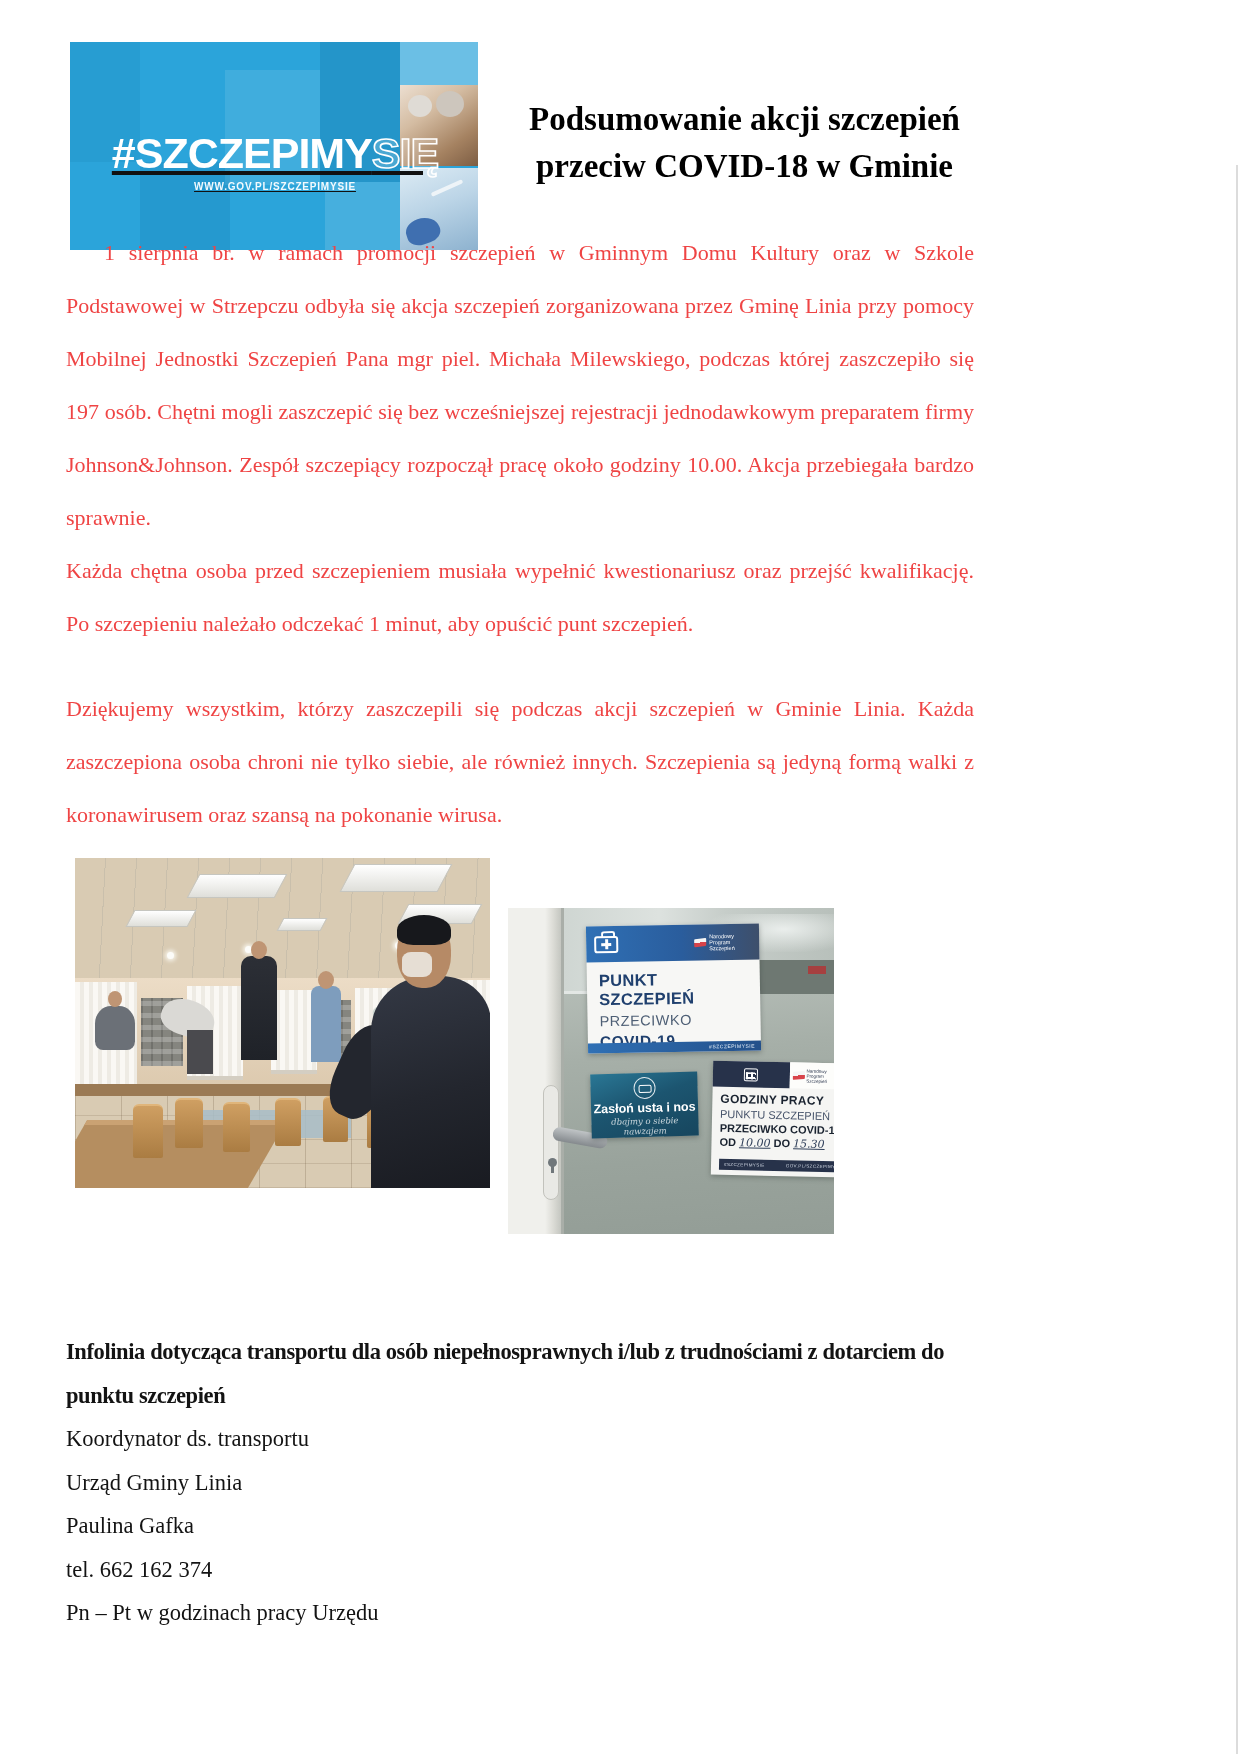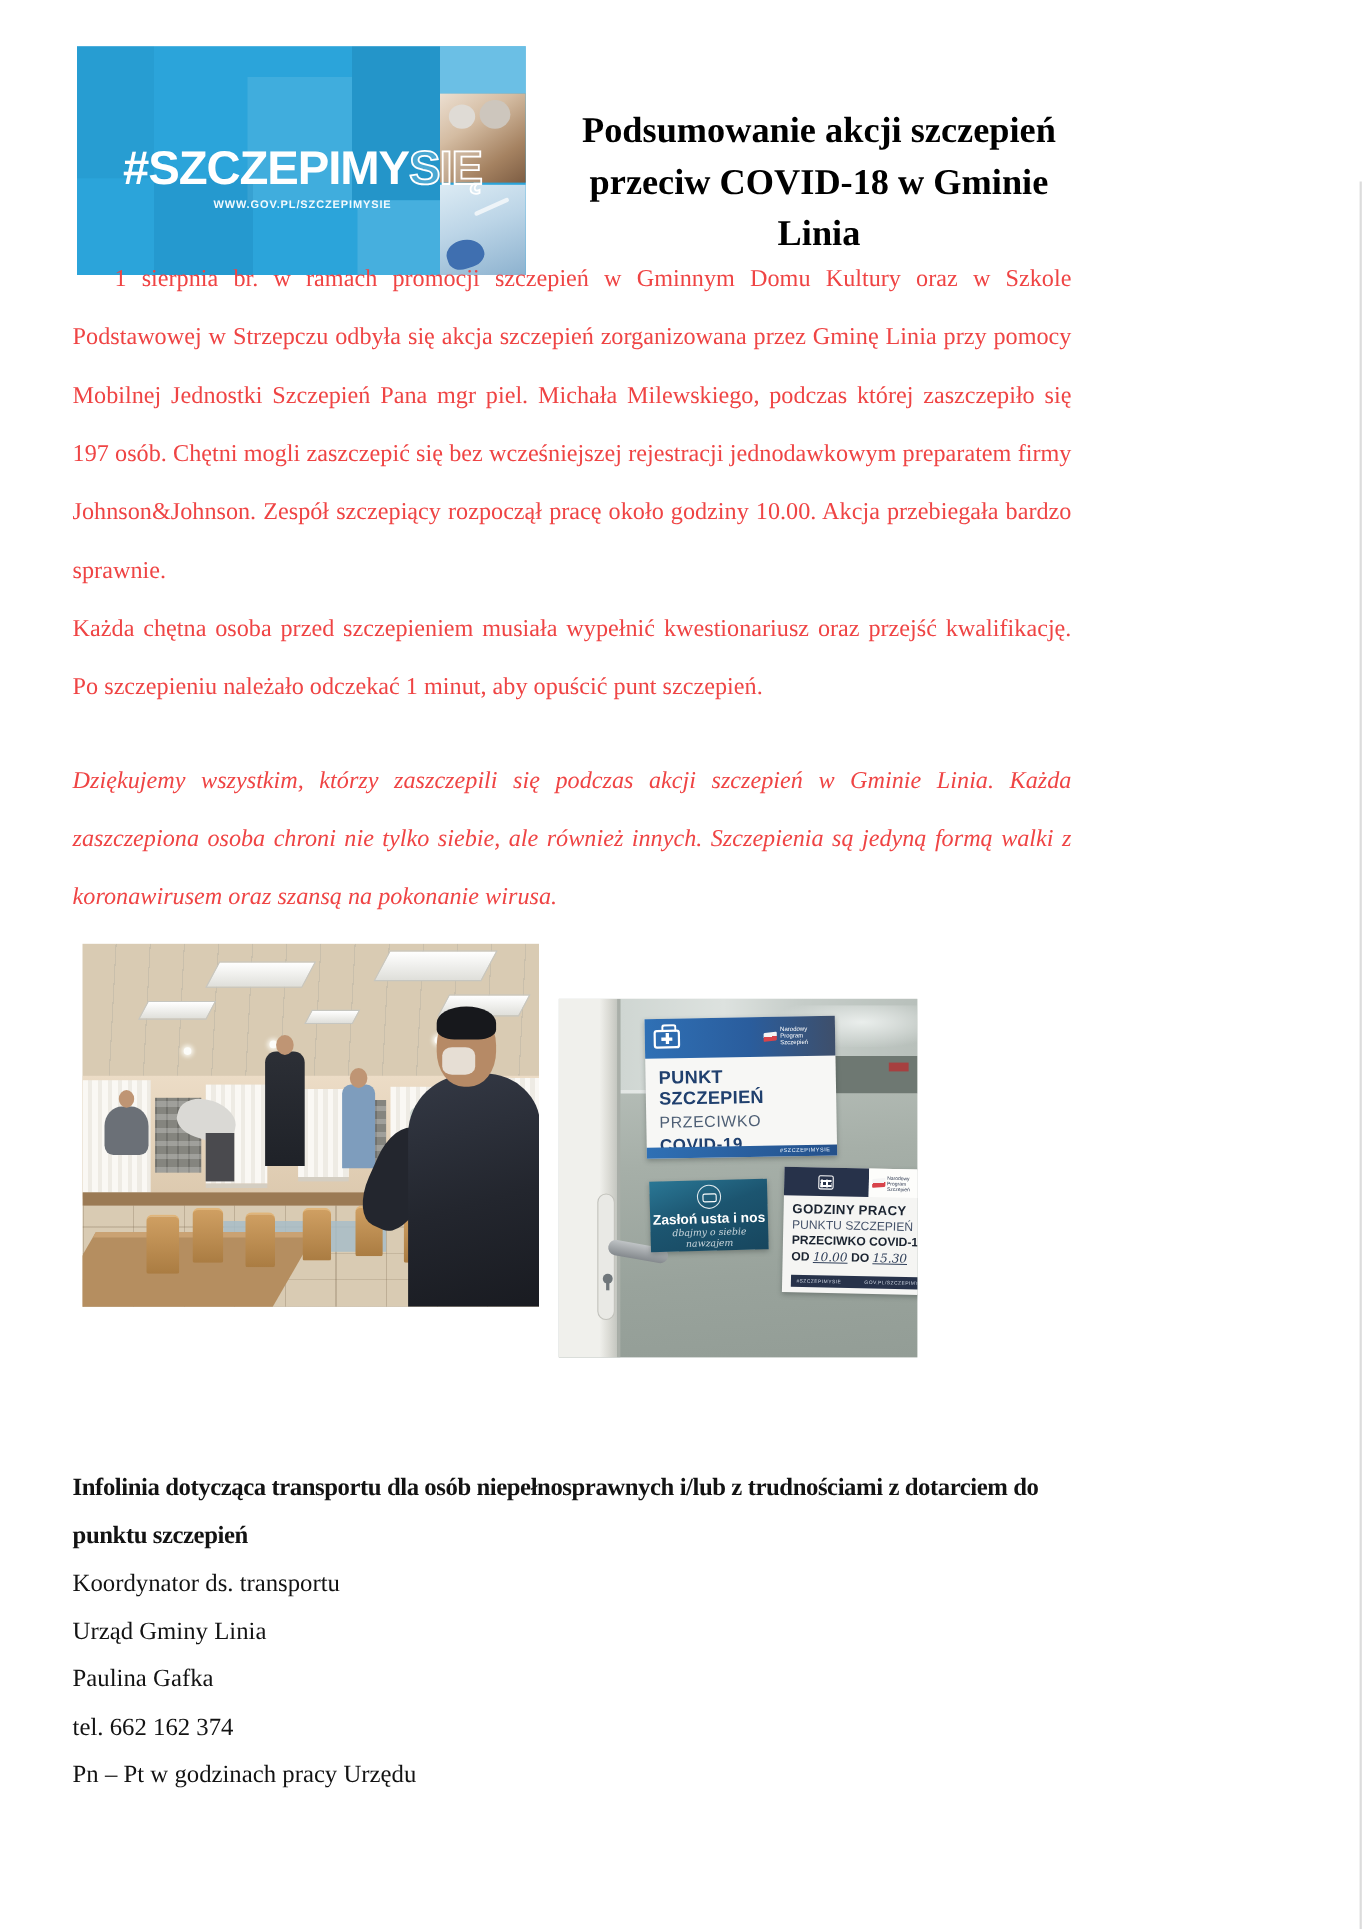--- a/index.html
+++ b/index.html
@@ -14,21 +14,21 @@
   
   .banner{ position:absolute; left:70px; top:42px; width:408px; height:208px;
     background:#2ba4da; overflow:hidden; font-family:"Liberation Sans",sans-serif; }
   .bn-tile{ position:absolute; }
   .bn-t1{ left:155px; top:28px; width:95px; height:115px; background:rgba(255,255,255,.10); }
   .bn-t2{ left:250px; top:0; width:80px; height:140px; background:rgba(8,84,130,.18); }
   .bn-t3{ left:70px; top:120px; width:90px; height:88px; background:rgba(10,95,145,.15); }
   .bn-t4{ left:255px; top:140px; width:75px; height:68px; background:rgba(255,255,255,.13); }
   .bn-t5{ left:330px; top:0; width:78px; height:43px; background:rgba(255,255,255,.30); }
   .bn-t6{ left:0; top:0; width:70px; height:120px; background:rgba(18,110,160,.12); }
-  .bn-text{ position:absolute; left:38px; top:86px; width:334px; text-align:center; z-index:5; }
+  .bn-text{ position:absolute; left:38px; top:86px; width:334px; text-align:center; z-index:5;text-decoration:underline; }
   .bn-hash{ font-weight:bold; font-size:43px; line-height:50px; color:#fff; letter-spacing:-1px; white-space:nowrap; }
   .bn-hash .outline{ color:rgba(255,255,255,.18); -webkit-text-stroke:1.6px #ffffff; }
   .bn-url{ font-size:10px; font-weight:bold; color:#f2fafe; letter-spacing:.8px; margin-top:3px; }
   .bn-strip{ position:absolute; right:0; top:43px; width:78px; height:165px; }
   .bn-ph1{ position:absolute; left:0; top:0; width:78px; height:81px;
     background:linear-gradient(145deg,#ecdfd1 0%,#d4bca2 35%,#a58261 72%,#7d5d43 100%); }
   .bn-ph1::before{ content:""; position:absolute; left:8px; top:10px; width:24px; height:22px;
     border-radius:50%; background:#dfdbd5; }
   .bn-ph1::after{ content:""; position:absolute; left:36px; top:6px; width:28px; height:26px;
     border-radius:50%; background:#cdc6bd; }
@@ -40,21 +40,21 @@
     border-radius:2px; background:#eef4f8; transform:rotate(-24deg); }
 
   
   .doc-title{ position:absolute; left:492px; top:96px; width:505px; text-align:center;
     font-weight:bold; font-size:33px; line-height:47px; color:#000; }
 
   
   .body-text{ position:absolute; left:66px; top:226px; width:908px;
     font-size:22px; line-height:53px; text-align:justify; color:#ef4444; }
   .body-text .p1{ text-indent:38px; }
-  .body-text .p3{ font-style:italic; margin-top:32px; }
+  .body-text .p3{ margin-top:32px; }
 
   
   .photo{ position:absolute; overflow:hidden; }
   .photo-room{ left:75px; top:858px; width:415px; height:330px; background:#d9cbb3; }
   .rm-ceiling{ position:absolute; left:0; top:0; width:415px; height:120px;
     background:linear-gradient(180deg,#f3f3f1 0%,#e8e6e2 100%);
     background-image:repeating-linear-gradient(93deg,transparent 0 30px,rgba(160,160,152,.28) 30px 31px); }
   .rm-light{ position:absolute; background:linear-gradient(180deg,#ffffff,#dfdfda);
     border:1px solid #c6c6c0; transform:skewX(-28deg); }
   .rm-l1{ left:118px; top:16px; width:88px; height:24px; }
@@ -221,21 +221,20 @@
     </div>
     <div class="bn-text">
       <div class="bn-hash"><span>#SZCZEPIMY</span><span class="outline">SIĘ</span></div>
       <div class="bn-url">WWW.GOV.PL/SZCZEPIMYSIE</div>
     </div>
   </div>
 
   <h1 class="doc-title">
     <div>Podsumowanie akcji szczepień</div>
     <div>przeciw COVID-18 w Gminie</div>
-    <div>Linia</div>
   </h1>
 
   <div class="body-text">
     <p class="p1">1 sierpnia br. w ramach promocji szczepień w Gminnym Domu Kultury oraz w Szkole Podstawowej w Strzepczu odbyła się akcja szczepień zorganizowana przez Gminę Linia przy pomocy Mobilnej Jednostki Szczepień Pana mgr piel. Michała Milewskiego, podczas której zaszczepiło się 197 osób. Chętni mogli zaszczepić się bez wcześniejszej rejestracji jednodawkowym preparatem firmy Johnson&amp;Johnson. Zespół szczepiący rozpoczął pracę około godziny 10.00. Akcja przebiegała bardzo sprawnie.</p>
     <p class="p2">Każda chętna osoba przed szczepieniem musiała wypełnić kwestionariusz oraz przejść kwalifikację. Po szczepieniu należało odczekać 1 minut, aby opuścić punt szczepień.</p>
     <p class="p3">Dziękujemy wszystkim, którzy zaszczepili się podczas akcji szczepień w Gminie Linia. Każda zaszczepiona osoba chroni nie tylko siebie, ale również innych. Szczepienia są jedyną formą walki z koronawirusem oraz szansą na pokonanie wirusa.</p>
   </div>
 
   <div class="photo photo-room">
     <div class="rm-ceiling"></div>

